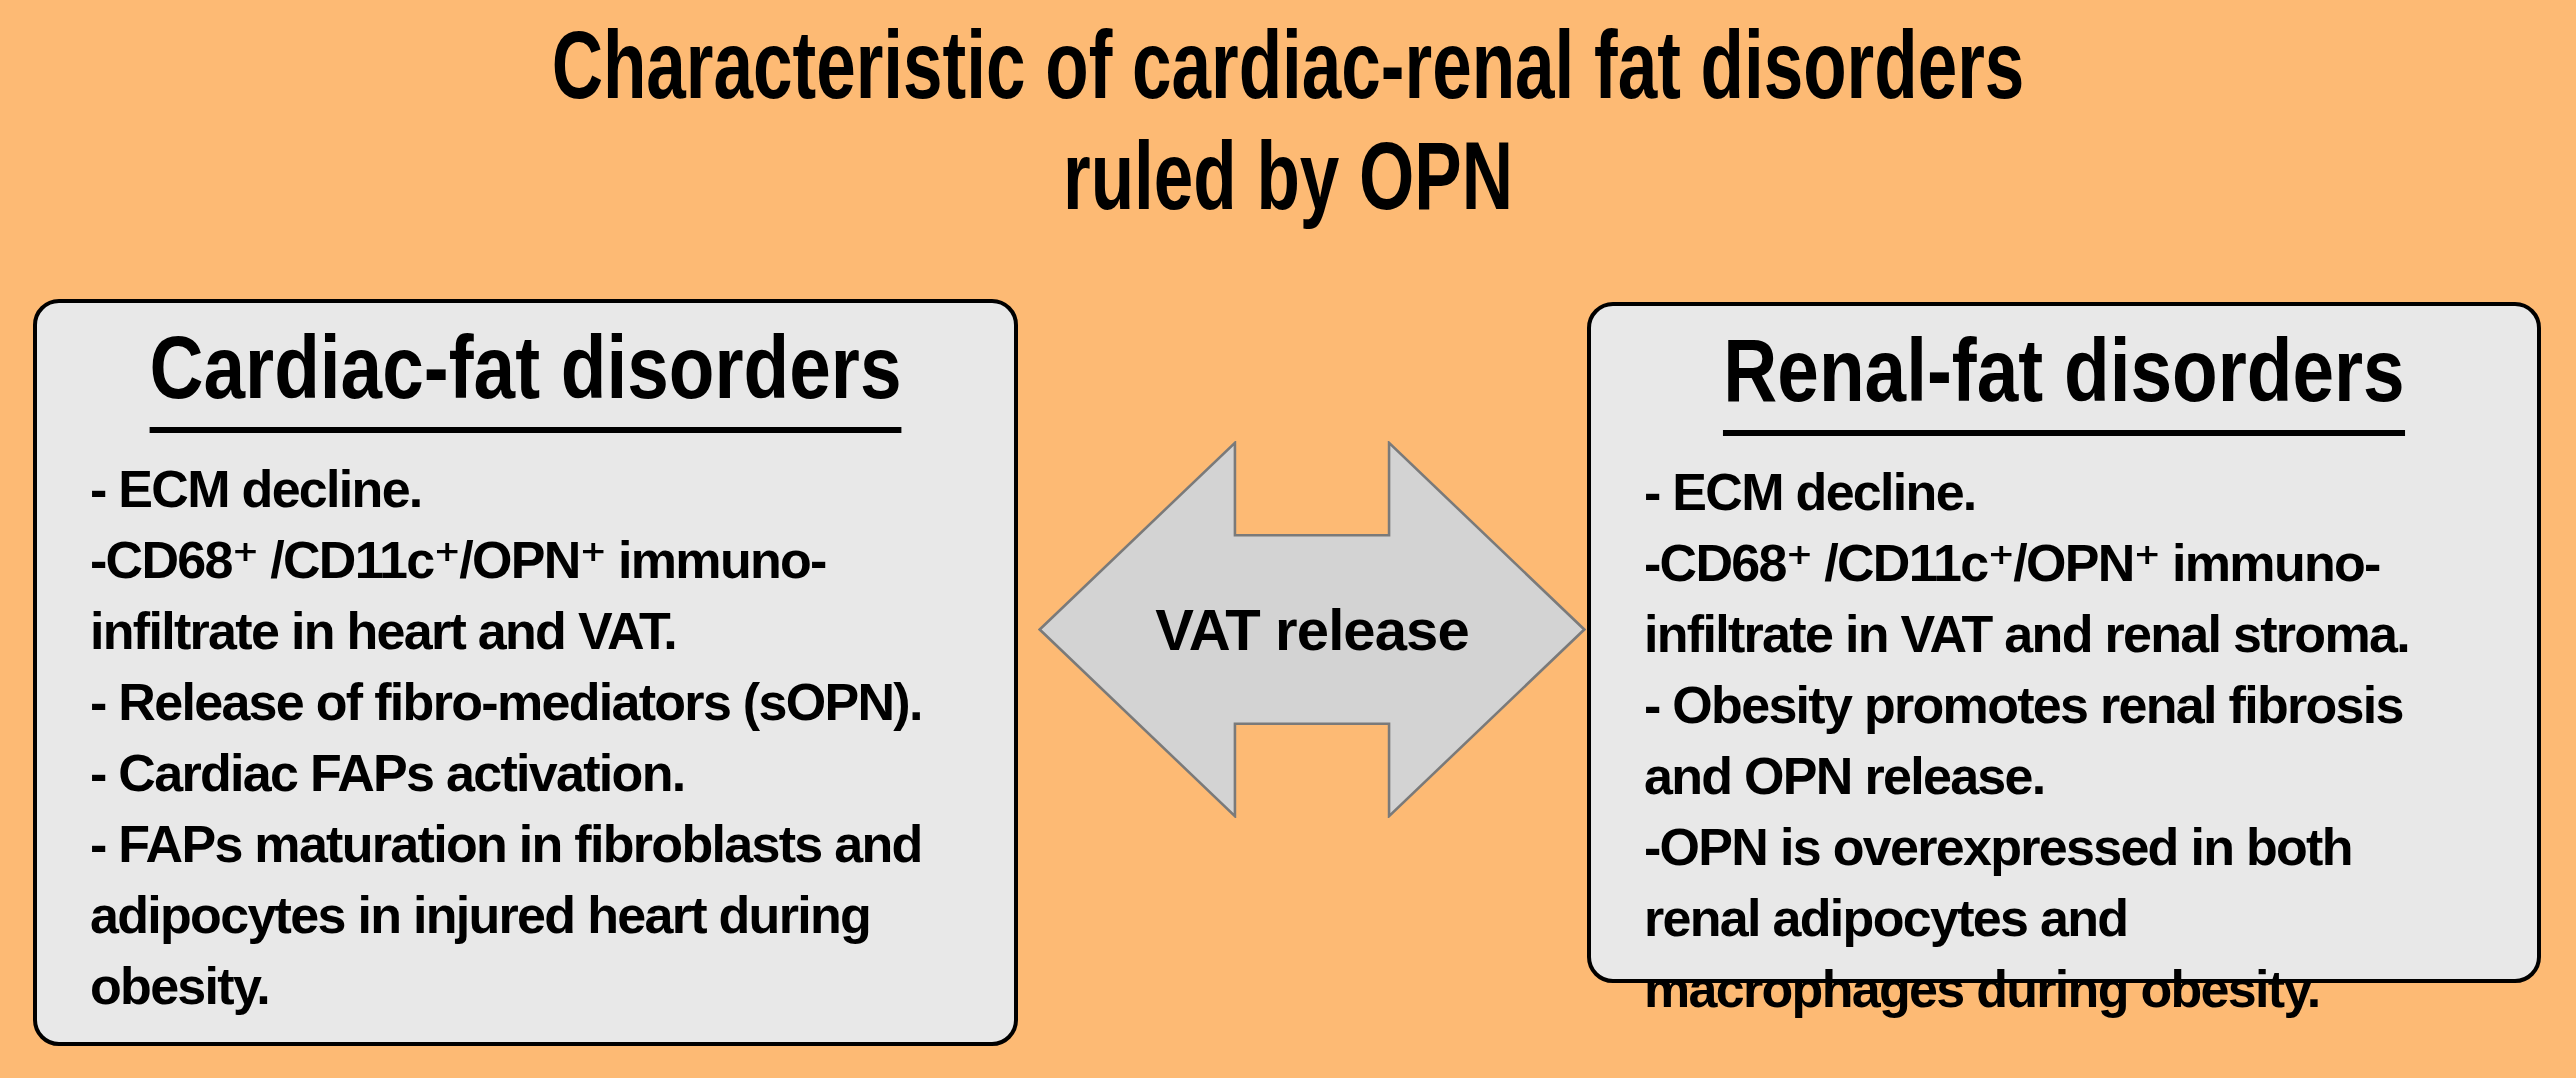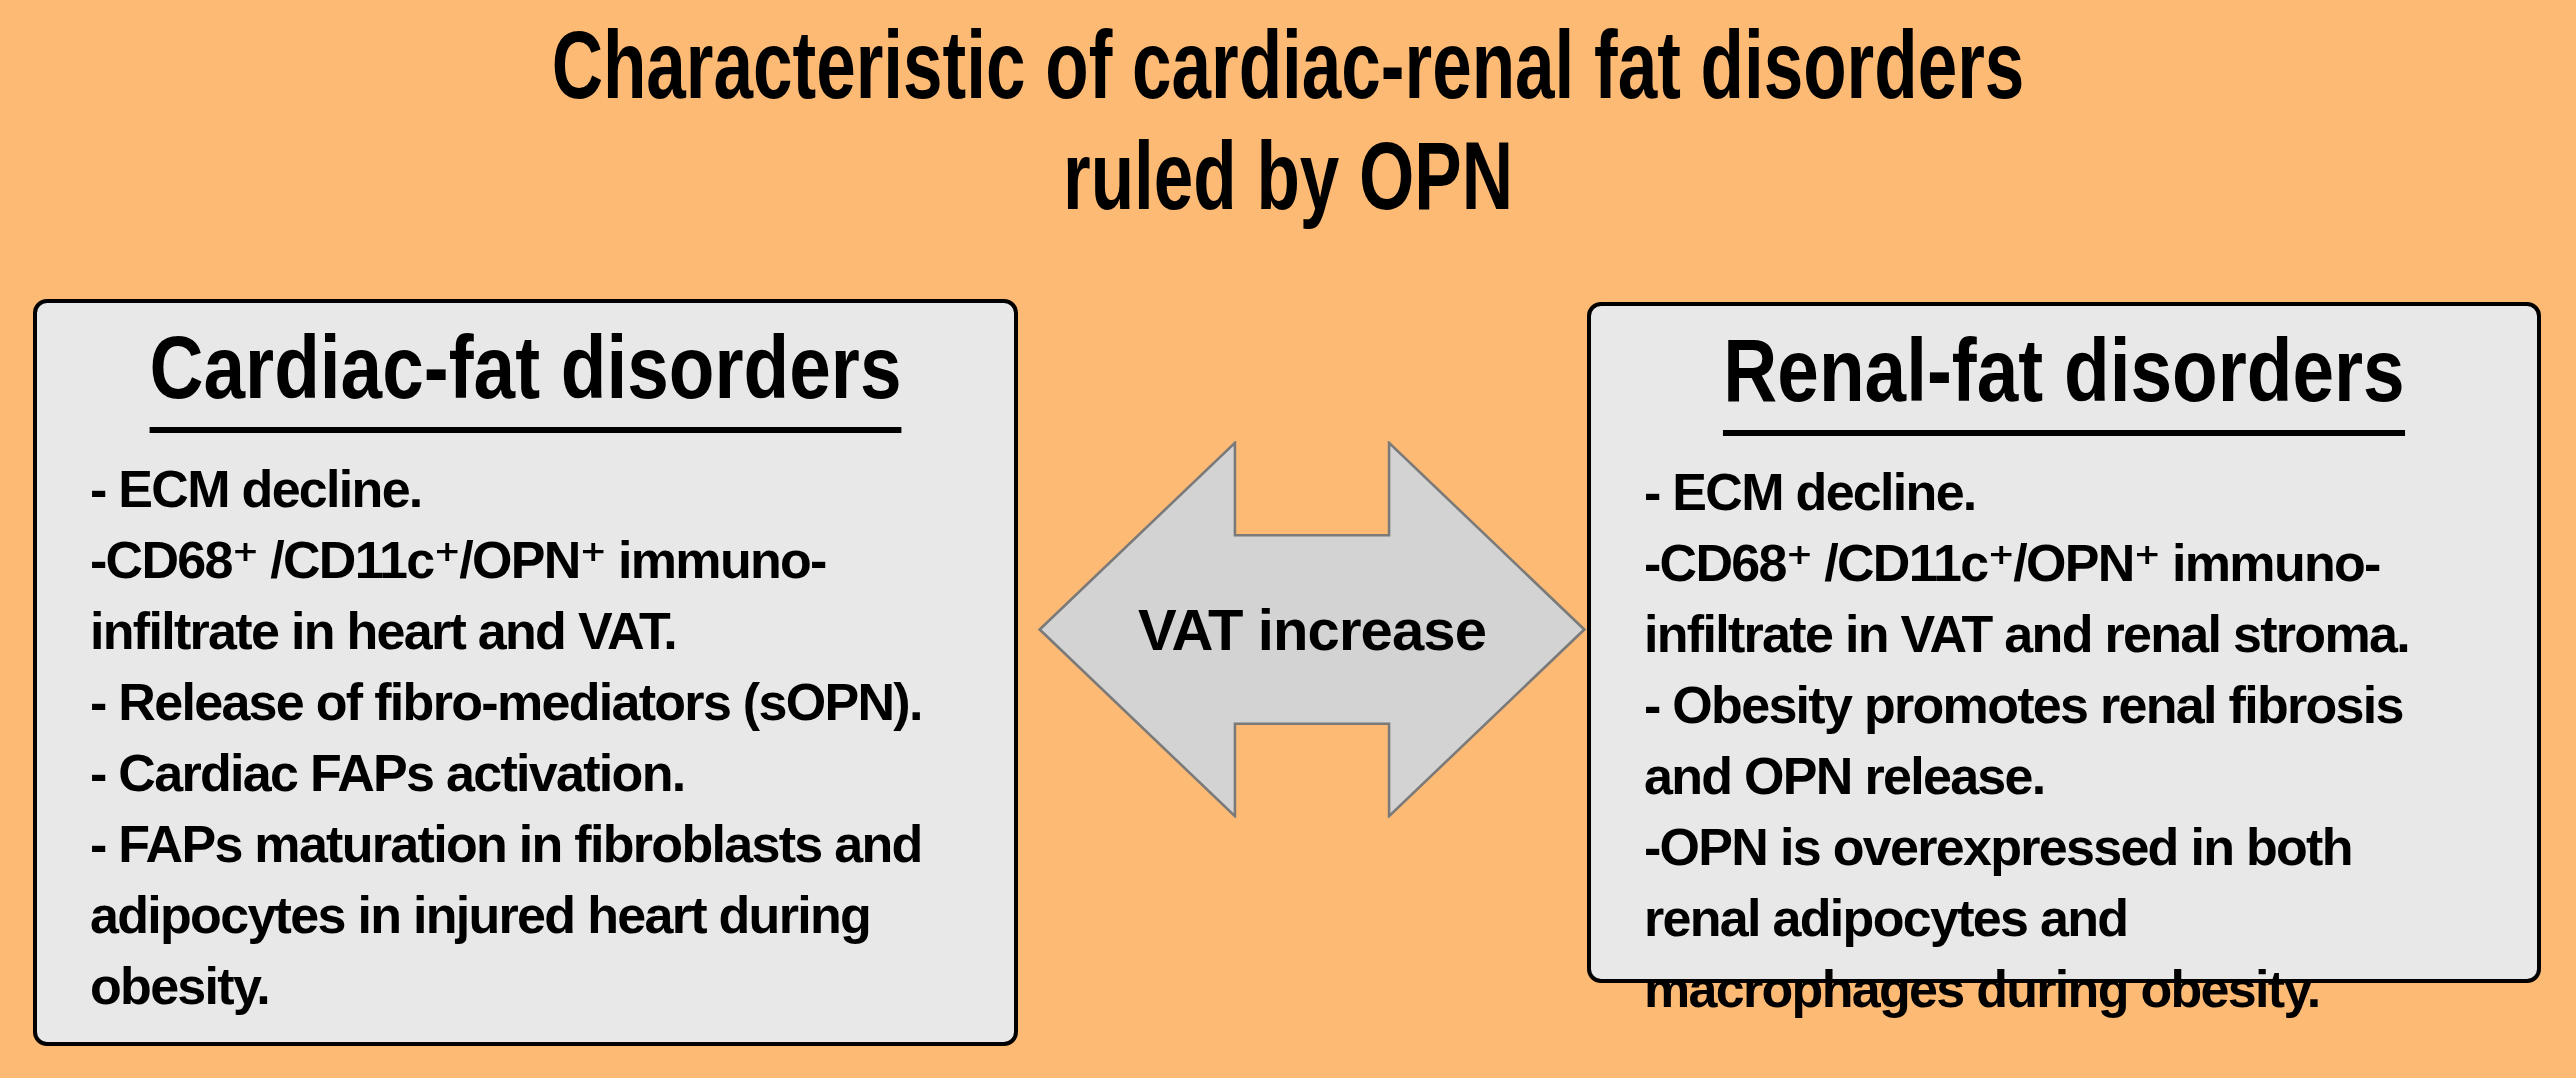--- a/index.html
+++ b/index.html
@@ -31,21 +31,21 @@
     transform-origin: 50% 0;
     white-space: nowrap;
   }
 
   
   .panel {
     position: absolute;
     box-sizing: border-box;
     background: #e8e8e8;
     border: 4.3px solid #000000;
-    border-radius: 14px;
+    border-radius: 26px;
   }
   .panel.left {
     left: 33px;
     top: 299px;
     width: 985px;
     height: 747px;
   }
   .panel.right {
     left: 1587px;
     top: 302px;
@@ -125,21 +125,21 @@
 - Cardiac FAPs activation.
 - FAPs maturation in fibroblasts and
 adipocytes in injured heart during
 obesity.</div>
   </div>
 
   <div class="arrow-wrap">
     <svg viewBox="0 0 640 440" aria-hidden="true">
       <polygon stroke-width="3" points="2,220 230,2 230,110 410,110 410,2 638,220 410,438 410,330 230,330 230,438" fill="#d3d3d3" stroke="#7a7a7a"></polygon>
     </svg>
-    <div class="arrow-label">VAT increase</div>
+    <div class="arrow-label">VAT release</div>
   </div>
 
   <div class="panel right">
     <div class="panel-heading">
       <span class="underline">Renal-fat disorders</span>
     </div>
     <div class="panel-body">- ECM decline.
 -CD68⁺ /CD11c⁺/OPN⁺ immuno-
 infiltrate in VAT and renal stroma.
 - Obesity promotes renal fibrosis

